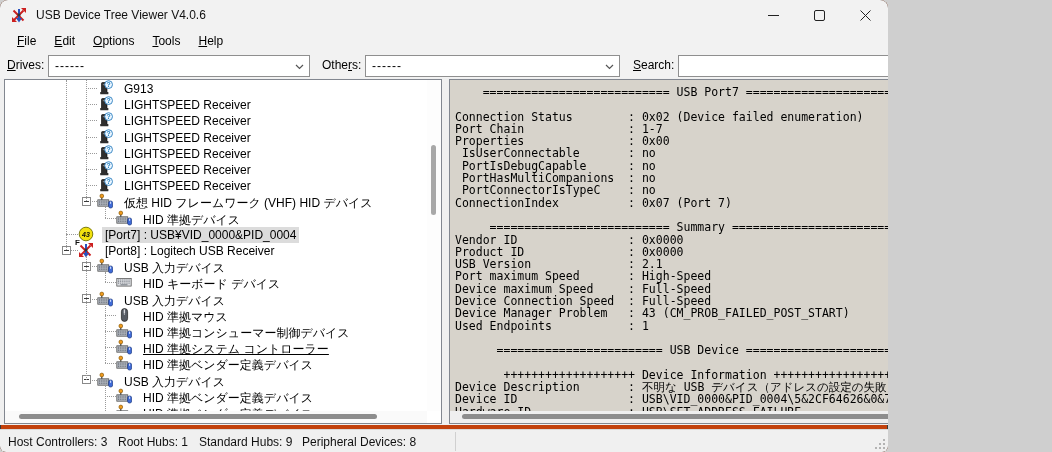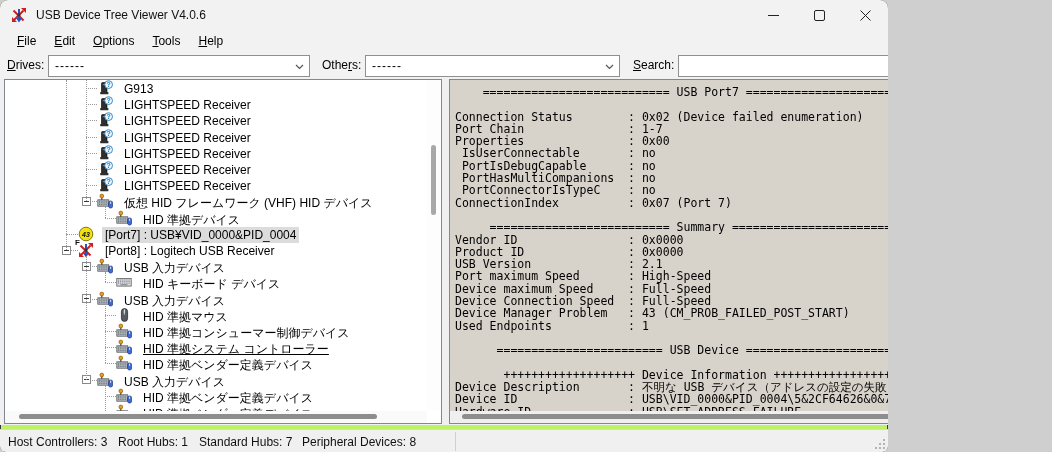--- a/index.html
+++ b/index.html
@@ -1,19 +1,19 @@
 <!DOCTYPE html>
 <html><head>
 <meta charset="utf-8">
 <style>
   html,body{margin:0;padding:0;background:#cfcfcf;}
   *{box-sizing:border-box;}
   .window{
     position:relative;width:888px;height:452px;
-    background:#bef264;overflow:hidden;
+    background:#c2410c;overflow:hidden;
     border-radius:8px 8px 6px 6px;
     box-shadow:0 0 0 1px #3a3a3a inset;
     font-family:"Liberation Sans","DejaVu Sans",sans-serif;
     font-size:12px;color:#000;
   }
   
   .titlebar{position:absolute;left:0;top:0;width:100%;height:30px;display:flex;align-items:center;background:#f2f2f2;}
   .titlebar .appicon{margin-left:11px;width:16px;height:16px;}
   .titlebar .title{margin-left:9px;font-size:12px;color:#111;}
   .wincontrols{position:absolute;right:0;top:0;height:30px;display:flex;}
@@ -498,17 +498,17 @@
     <div class="resize-grip">
       <i style="right:0;bottom:0;"></i>
         <i style="right:4px;bottom:0;"></i>
         <i style="right:0;bottom:4px;"></i>
         <i style="right:8px;bottom:0;"></i>
         <i style="right:0;bottom:8px;"></i>
         <i style="right:4px;bottom:4px;"></i>
     </div>
   <span class="status-item" style="left: 8px;">Host Controllers: 3</span>
       <span class="status-item" style="left: 118px;">Root Hubs: 1</span>
-      <span class="status-item" style="left: 199px;">Standard Hubs: 7</span>
+      <span class="status-item" style="left: 199px;">Standard Hubs: 9</span>
       <span class="status-item" style="left: 302px;">Peripheral Devices: 8</span>
     </div>
 
 </div>
 
 </body></html>

